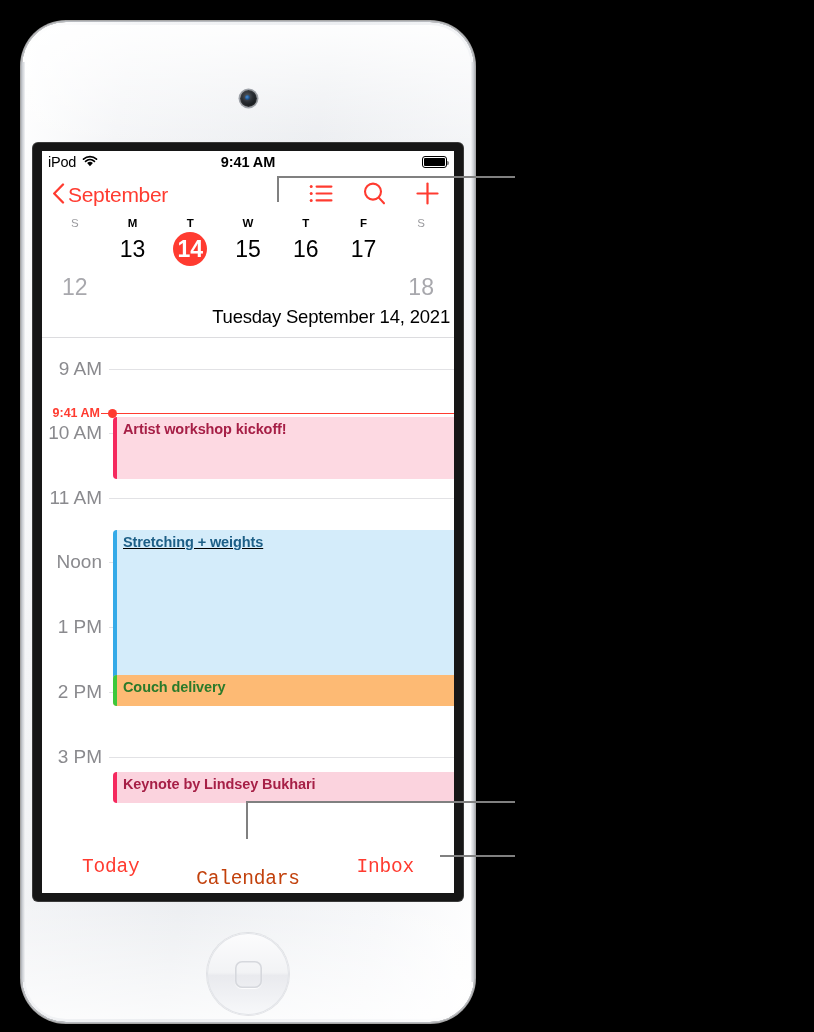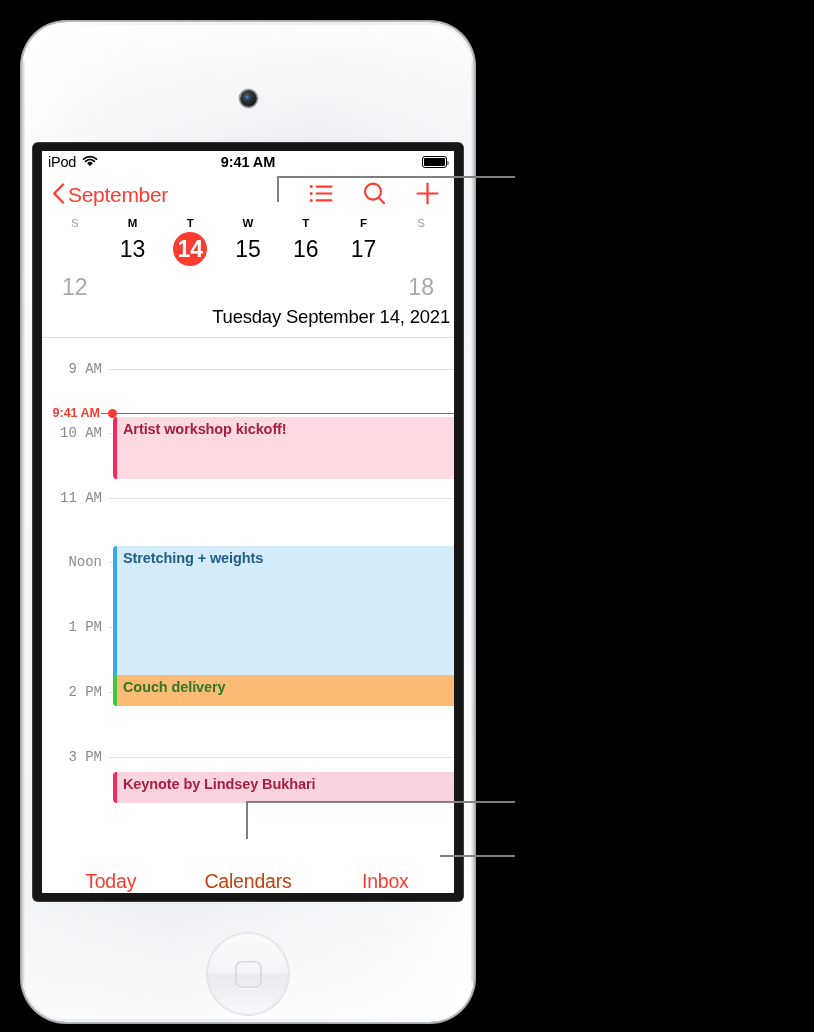--- a/index.html
+++ b/index.html
@@ -240,23 +240,22 @@
     position: absolute;
     left: 0; right: 0;
     height: 0;
   }
   .hour-label {
     position: absolute;
     left: 0;
     width: 60px;
     text-align: right;
     transform: translateY(-50%);
-    font-size: 14px;
+    font-size: 19px;
     color: #8a8a8e;
-    font-family: Liberation Mono, monospace;
   }
   .hour-line {
     position: absolute;
     left: 67px; right: 0;
     height: 1px;
     background: #e2e2e5;
   }
   .event {
     position: absolute;
     left: 71px;
@@ -320,22 +319,23 @@
     height: 1.4px;
     background: #ff3b30;
   }
 
   
   #toolbar {
     position: absolute;
     left: 0; right: 0; bottom: 0;
     height: 52px;
     display: flex;
-    align-items: flex-end;
+    align-items: center;
     background: #fff;
+    font-family: Liberation Mono, monospace;
   }
   .toolbar-btn {
     flex: 1;
     text-align: center;
     color: #ff3b30;
     font-size: 19.5px;
     letter-spacing: -0.2px;
     cursor: pointer;
   }
 
@@ -463,21 +463,21 @@
             <div class="hour-line"></div>
           </div>
           <div class="hour-row" style="top: 419px;">
             <div class="hour-label">3 PM</div>
             <div class="hour-line"></div>
           </div>
           <div class="event" style="top: 32px; height: 62px; background: rgb(253, 217, 226);">
             <div class="event-bar" style="background: rgb(245, 41, 94);"></div>
             <div class="event-title" style="color: rgb(166, 31, 70);">Artist workshop kickoff!</div>
           </div>
-          <div class="event" style="top: 161px; height: 156px; background: rgb(212, 236, 250);">
+          <div class="event" style="top: 145px; height: 156px; background: rgb(212, 236, 250); text-decoration: underline;">
             <div class="event-bar" style="background: rgb(52, 170, 232);"></div>
             <div class="event-title" style="color: rgb(29, 95, 135);">Stretching + weights</div>
           </div>
           <div class="event" style="top: 290px; height: 31px; background: #fdba74;">
             <div class="event-bar" style="background: rgb(60, 200, 60);"></div>
             <div class="event-title" style="color: rgb(42, 122, 42);">Couch delivery</div>
           </div>
           <div class="event" style="top: 387px; height: 31px; background: rgb(251, 211, 222);">
             <div class="event-bar" style="background: rgb(245, 41, 94);"></div>
             <div class="event-title" style="color: rgb(166, 31, 70);">Keynote by Lindsey Bukhari</div>

